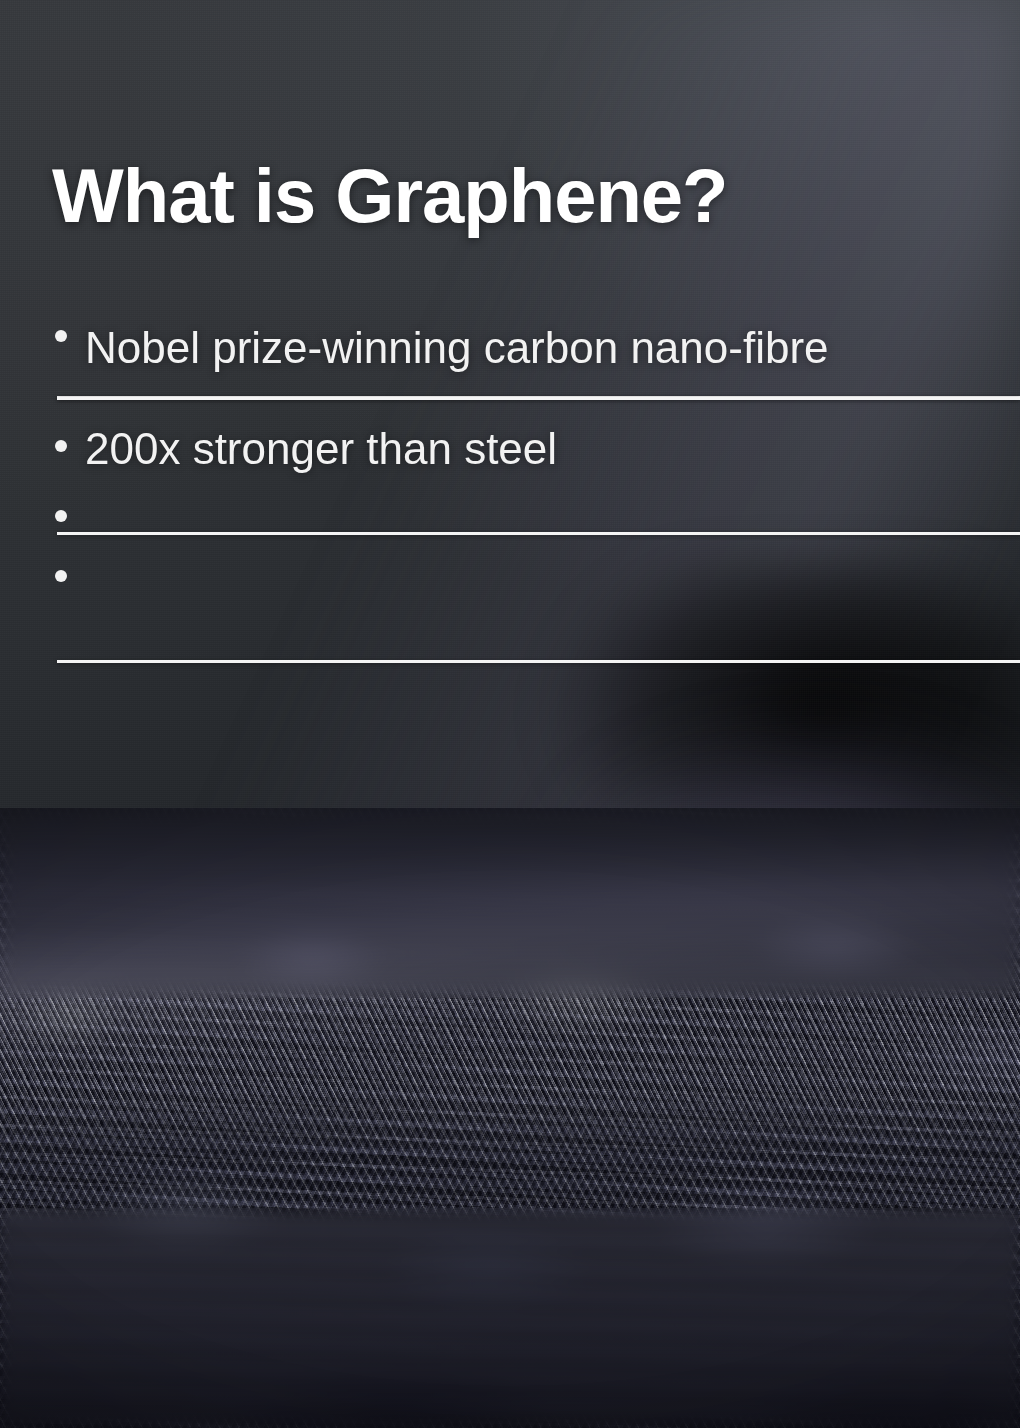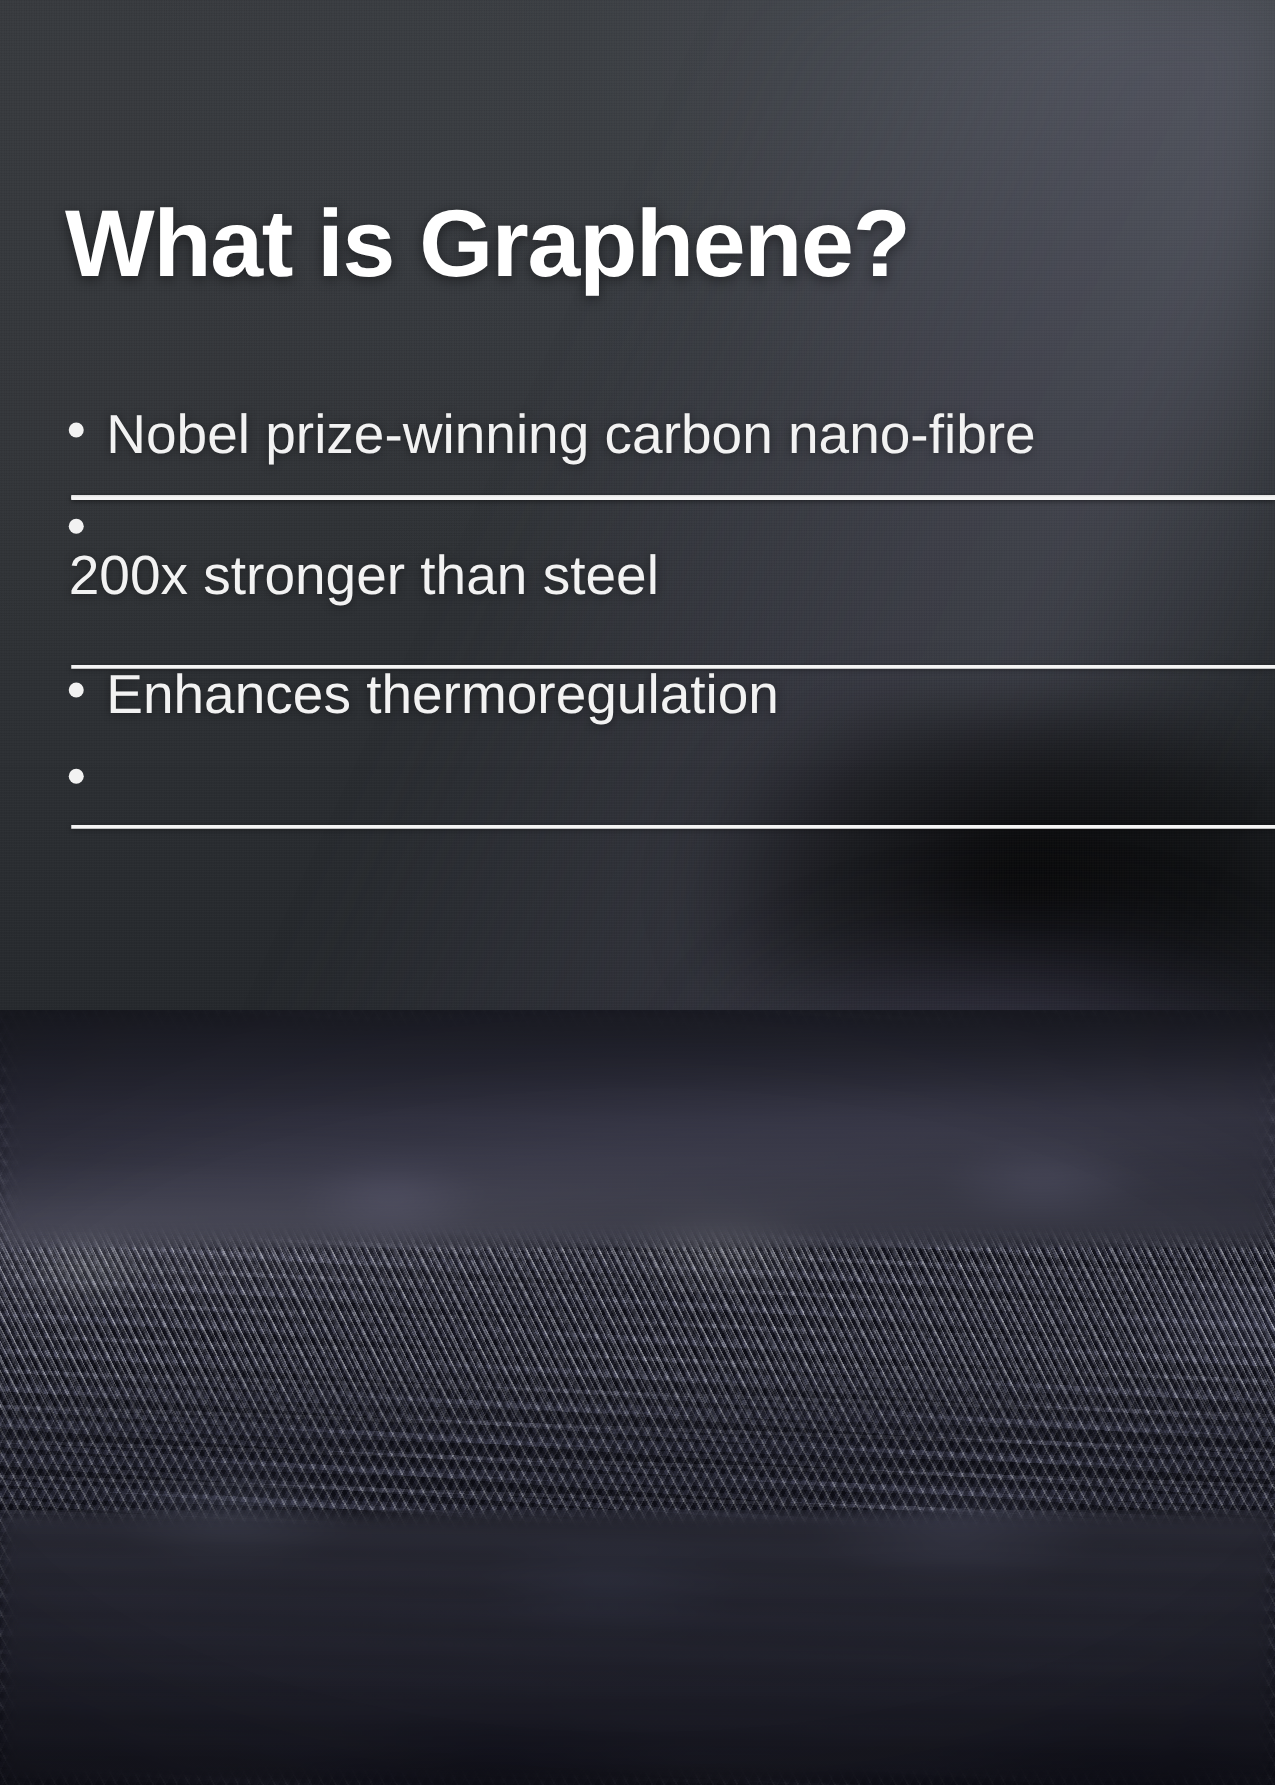--- a/index.html
+++ b/index.html
@@ -186,23 +186,23 @@
     position:relative; top:-12px;
     flex:0 0 auto;
     margin-right:18px;
   }
   .divider {
     position:absolute; left:57px; right:0;
     height:3px;
     background:#f4f4f4;
     box-shadow:0 1px 4px rgba(0,0,0,0.35);
   }
-  .r1 .bullet-line { padding-top:26px; }
+  .r1 .bullet-line { padding-top:26px;align-items:center; }
   .r1 .divider { top:96px; }
-  .r2 .bullet-line { padding-top:56px;flex-direction:column; }
+  .r2 .bullet-line { padding-top:56px; }
   .r3 .bullet-line { padding-top:50px; }
   .r4 .bullet-line { padding-top:48px; }
 </style>
 </head>
 <body>
 
 <div id="poster">
 
   <div class="bg-base"></div>
   <div class="bg-sheen"></div>
@@ -241,21 +241,20 @@
       <div class="bullet-row r2">
         <div class="bullet-line">
           <span class="bullet-dot"></span>
           <span>200x stronger than steel</span>
         </div>
       </div>
 
       <div class="bullet-row r3">
         <div class="bullet-line">
           <span class="bullet-dot"></span>
-          <span>Enhances thermoregulation</span>
         </div>
       </div>
 
       <div class="bullet-row r4">
         <div class="bullet-line">
           <span class="bullet-dot"></span>
         </div>
       </div>
 
     </div>

